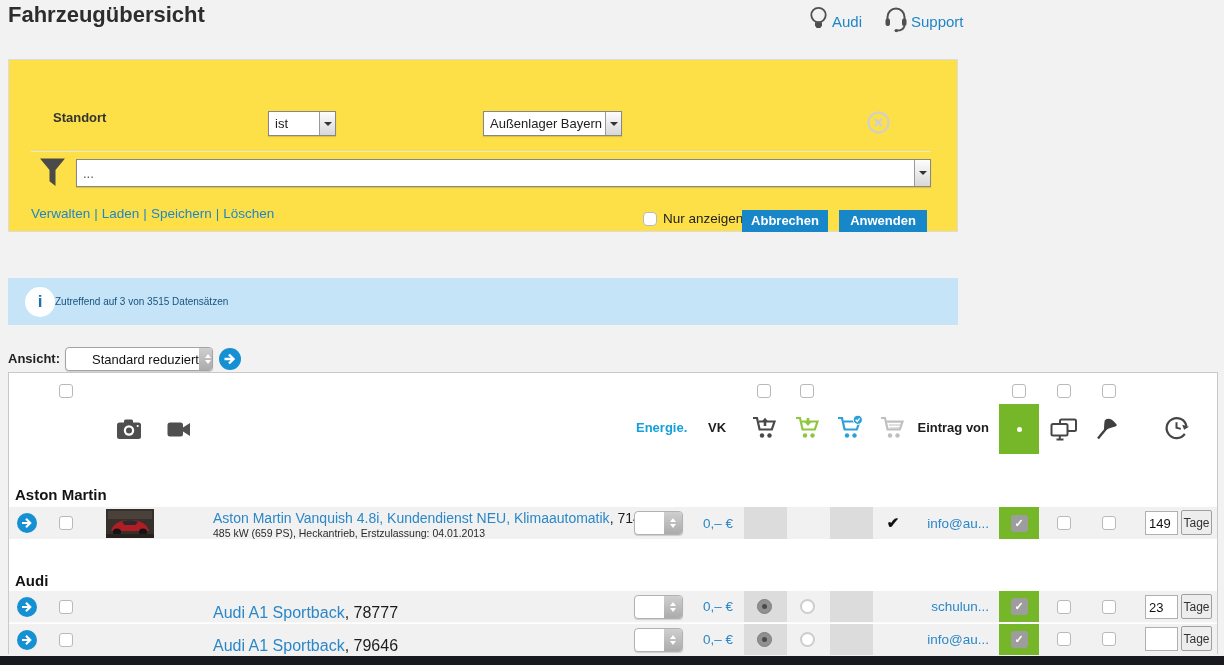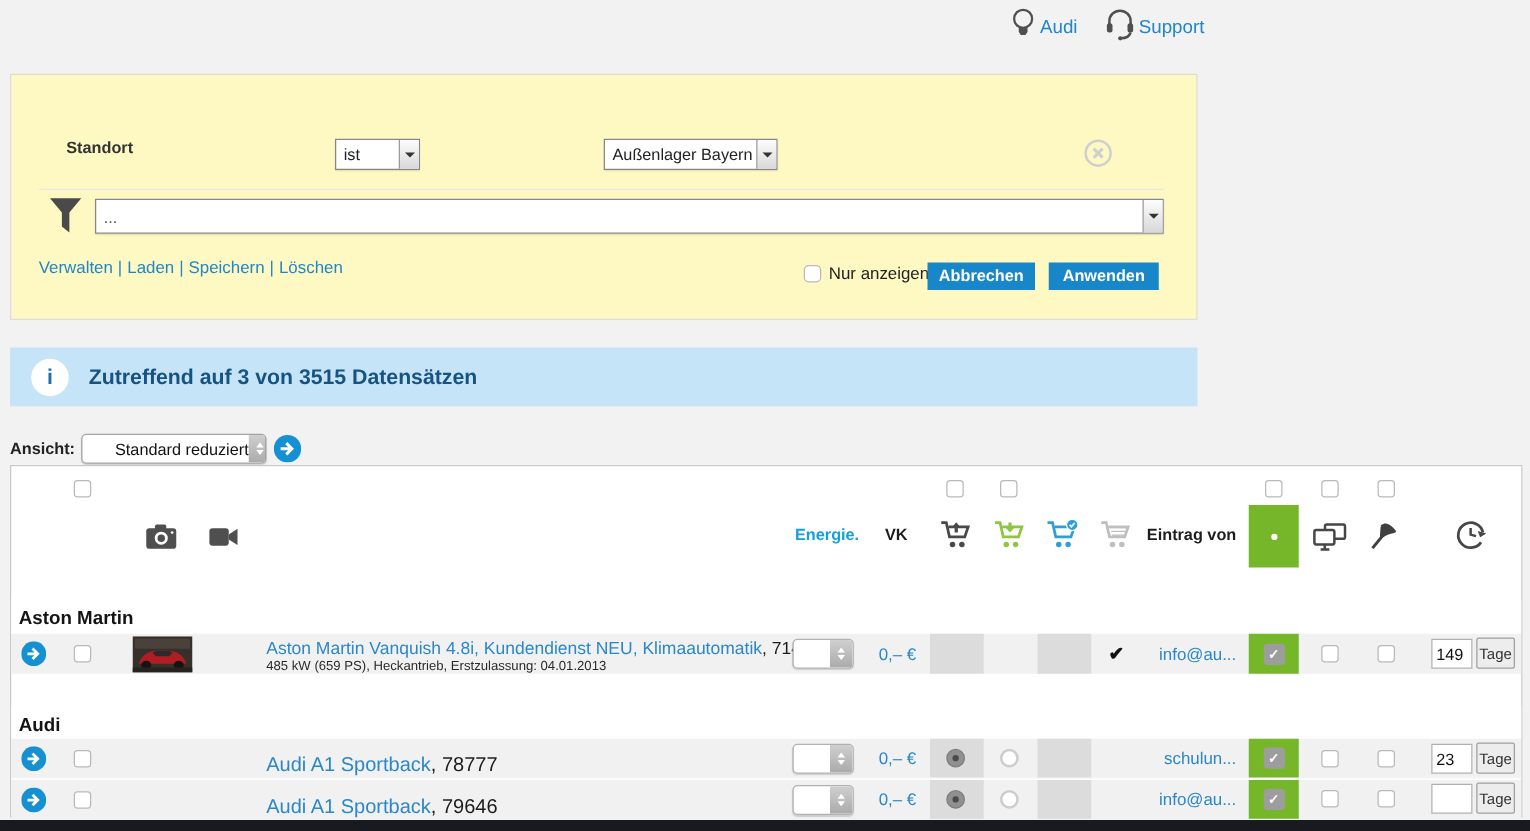--- a/index.html
+++ b/index.html
@@ -6,39 +6,39 @@
   html,body { width:1224px; height:665px; }
   body { font-family:"Liberation Sans", sans-serif; background:#f2f2f2; position:relative; overflow:hidden; }
   #app { position:relative; width:1224px; height:665px; }
 
   
   .h1 { position:absolute; left:8px; top:2px; font-size:22px; font-weight:bold; color:#2d2d2d; }
   .toplink { position:absolute; top:13px; font-size:15px; color:#2186c8; text-decoration:none; cursor:pointer; }
   .topicon { position:absolute; top:6px; }
 
   
-  .fpanel { position:absolute; left:8px; top:59px; width:950px; height:197px; background:#fef9c3; border:1px solid #dcdcdc; }
+  .fpanel { position:absolute; left:8px; top:59px; width:950px; height:173px; background:#fde047; border:1px solid #dcdcdc; }
   .flabel { position:absolute; left:44px; top:50px; font-size:13px; font-weight:bold; color:#333; }
   .sel { position:absolute; background:#fff; border:1px solid #878787; display:flex; align-items:center; font-size:13px; color:#222; box-shadow:0 1px 1px rgba(0,0,0,.12); }
   .sel .txt { padding-left:6px; flex:1; white-space:nowrap; overflow:hidden; }
   .sel .arr { width:16px; align-self:stretch; border-left:1px solid #9a9a9a; background:linear-gradient(#fdfdfd,#d8d8d8); display:flex; align-items:center; justify-content:center; flex:none; }
   .sel .arr::after { content:""; border:4px solid transparent; border-top-color:#333; margin-top:4px; }
   .fline { position:absolute; left:22px; top:91px; width:900px; height:1px; background:#e6e6e6; }
   .funnel { position:absolute; left:30px; top:97px; }
   .flinks { position:absolute; left:22px; top:146px; font-size:13.5px; color:#2186c8; }
   .flinks a { color:#2186c8; text-decoration:none; cursor:pointer; }
   .flinks .sep { color:#2186c8; margin:0 4px; }
   .onlyshow { position:absolute; left:634px; top:151px; display:flex; align-items:center; font-size:13.5px; color:#222; }
   .btn { position:absolute; top:150px; height:22px; background:#1787c9; color:#fff; font-weight:bold; font-size:13px; text-align:center; line-height:22px; cursor:pointer; }
   .clearx { position:absolute; left:858px; top:51px; cursor:pointer; }
 
   
   .infobar { position:absolute; left:8px; top:278px; width:950px; height:47px; background:#c6e4f8; display:flex; align-items:center; }
   .icircle { width:30px; height:30px; border-radius:50%; background:#fff; color:#2070ae; font-weight:bold; font-size:17px; display:flex; align-items:center; justify-content:center; margin-left:17px; flex:none; }
-  .imsg { margin-left:16px; font-size:17px; font-weight:bold; color:#175380; }
+  .imsg { font-size:10px; font-weight:normal; color:#175380; }
 
   
   .viewbar { position:absolute; left:8px; top:341px; height:30px; }
   .vlabel { position:absolute; left:0; top:10px; font-size:13px; font-weight:bold; color:#222; }
   .sel-view { position:absolute; left:57px; top:6px; width:148px; height:24px; border:1px solid #a3a3a3; border-radius:4px; background:#fff; display:flex; overflow:hidden; font-size:13px; color:#111; box-shadow:0 1px 1px rgba(0,0,0,.15);padding-left:17px; }
   .sel-view .txt { padding:4px 0 0 9px; flex:1; white-space:nowrap; }
   .stepper { width:18px; flex:none; background:linear-gradient(#cfcfcf,#ababab); display:flex; flex-direction:column; align-items:center; justify-content:center; gap:2px; }
   .chev-up { width:0; height:0; border:3.5px solid transparent; border-bottom:4.5px solid #fff; }
   .chev-dn { width:0; height:0; border:3.5px solid transparent; border-top:4.5px solid #fff; }
   .goarrow { position:absolute; left:211px; top:7px; cursor:pointer; }
@@ -80,20 +80,21 @@
   .days { position:absolute; left:1136px; width:33px; height:24px; border:1px solid #b0b0b0; font-size:13px; padding:0 3px; font-family:"Liberation Sans",sans-serif; color:#111; }
   .tage { position:absolute; left:1172px; width:31px; height:25px; background:#ededed; border:1px solid #9f9f9f; border-radius:2px; font-size:12px; color:#333; display:flex; align-items:center; justify-content:center; cursor:pointer; }
 
   .bottombar { position:absolute; left:0; top:656px; width:1224px; height:9px; background:#181a1f; }
 </style>
 </head>
 <body>
 
 <div id="app">
 
+  <div class="h1">Fahrzeugübersicht</div>
   <span class="topicon" style="left:808px;">
     <svg width="21" height="27" viewBox="0 0 21 27">
         <circle cx="10.5" cy="9" r="7.2" fill="none" stroke="#4f4f4f" stroke-width="1.8"></circle>
         <path d="M7 16.2h7v3.2l-1.6 2.6H8.6L7 19.4z" fill="#4f4f4f"></path>
       </svg>
   </span>
   <a class="toplink" style="left:832px;">Audi</a>
   <span class="topicon" style="left:884px;">
     <svg width="24" height="27" viewBox="0 0 24 27">
         <path d="M3.5 14v-3a8.5 8.5 0 0 1 17 0v3" fill="none" stroke="#4f4f4f" stroke-width="2"></path>

